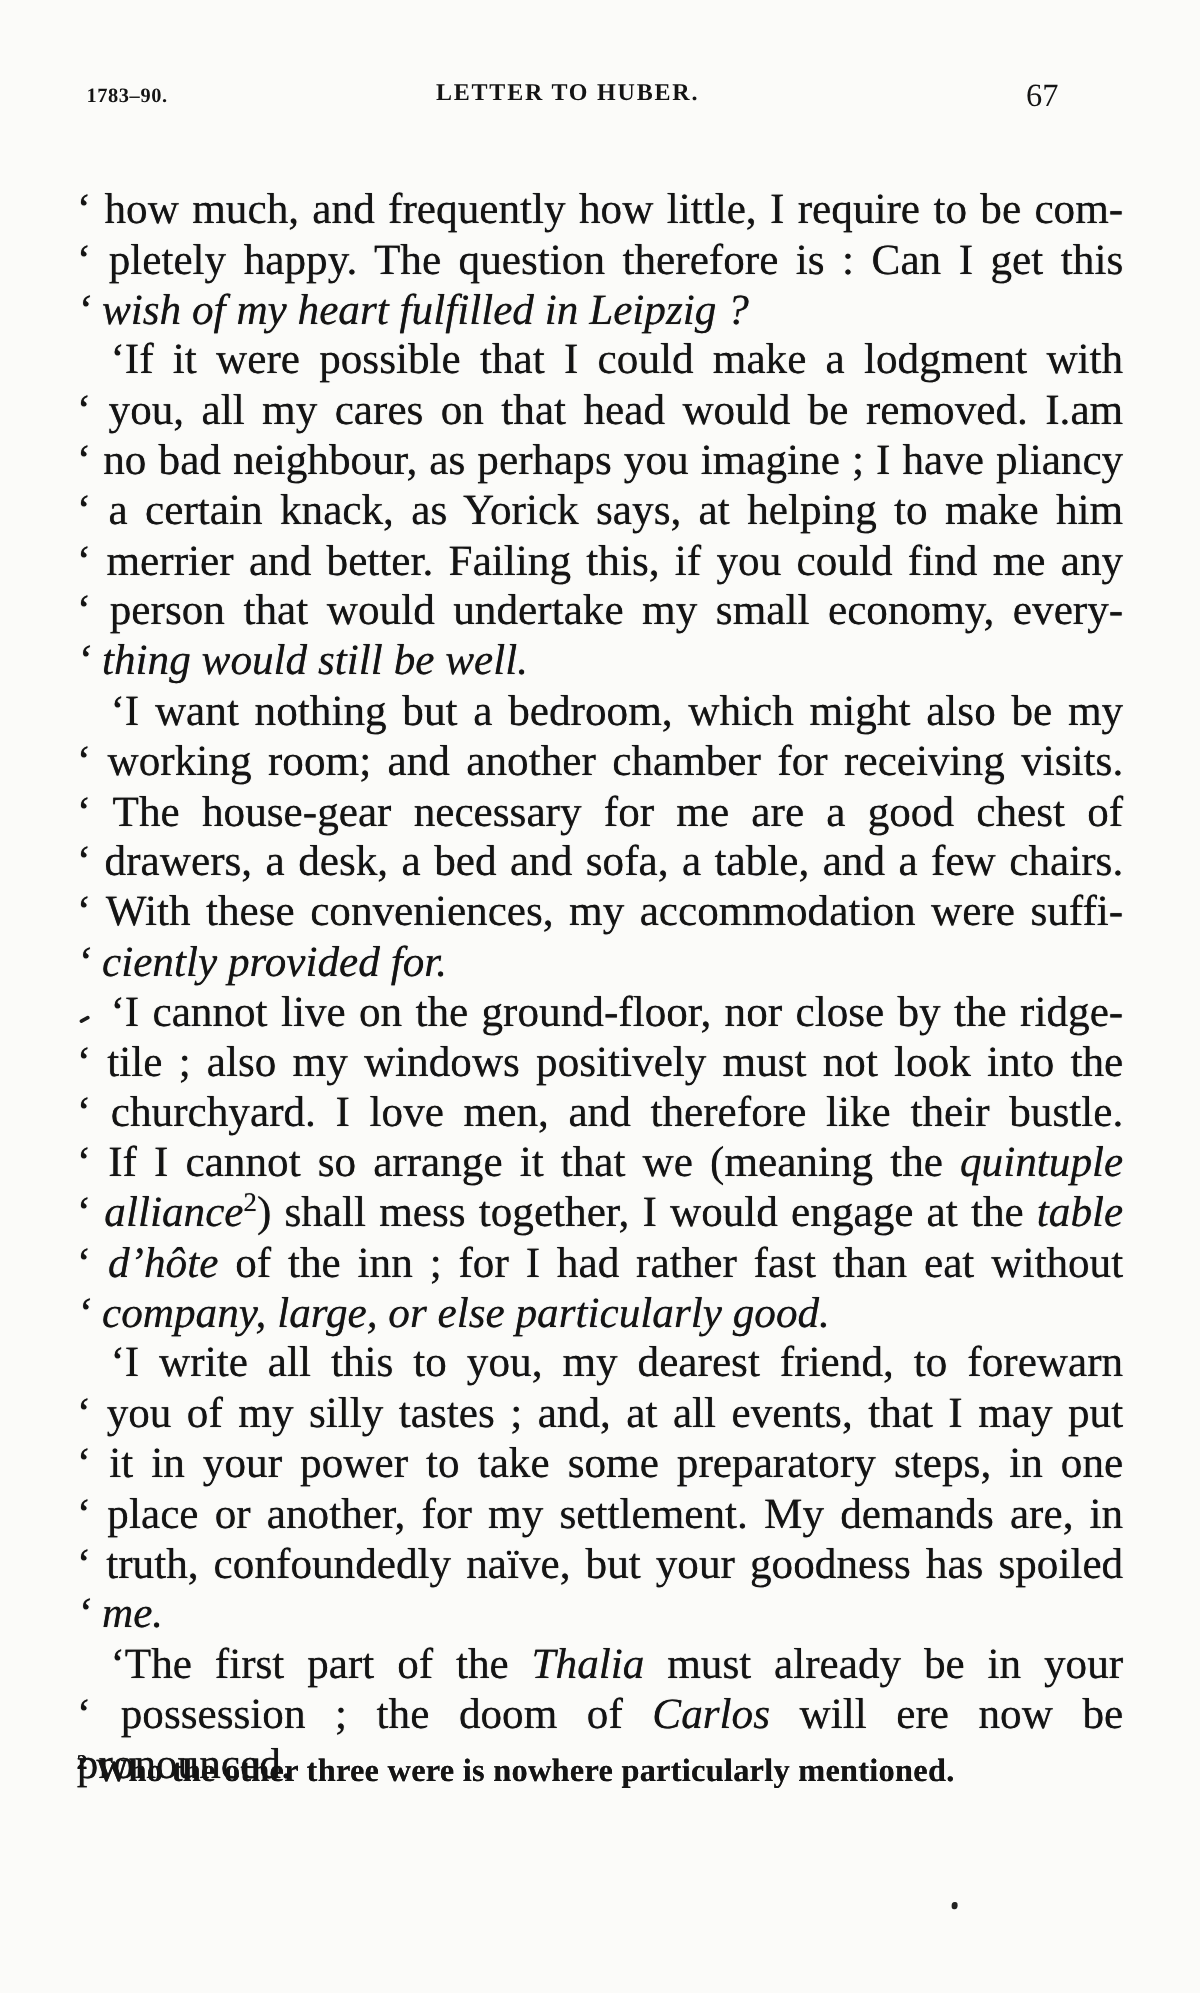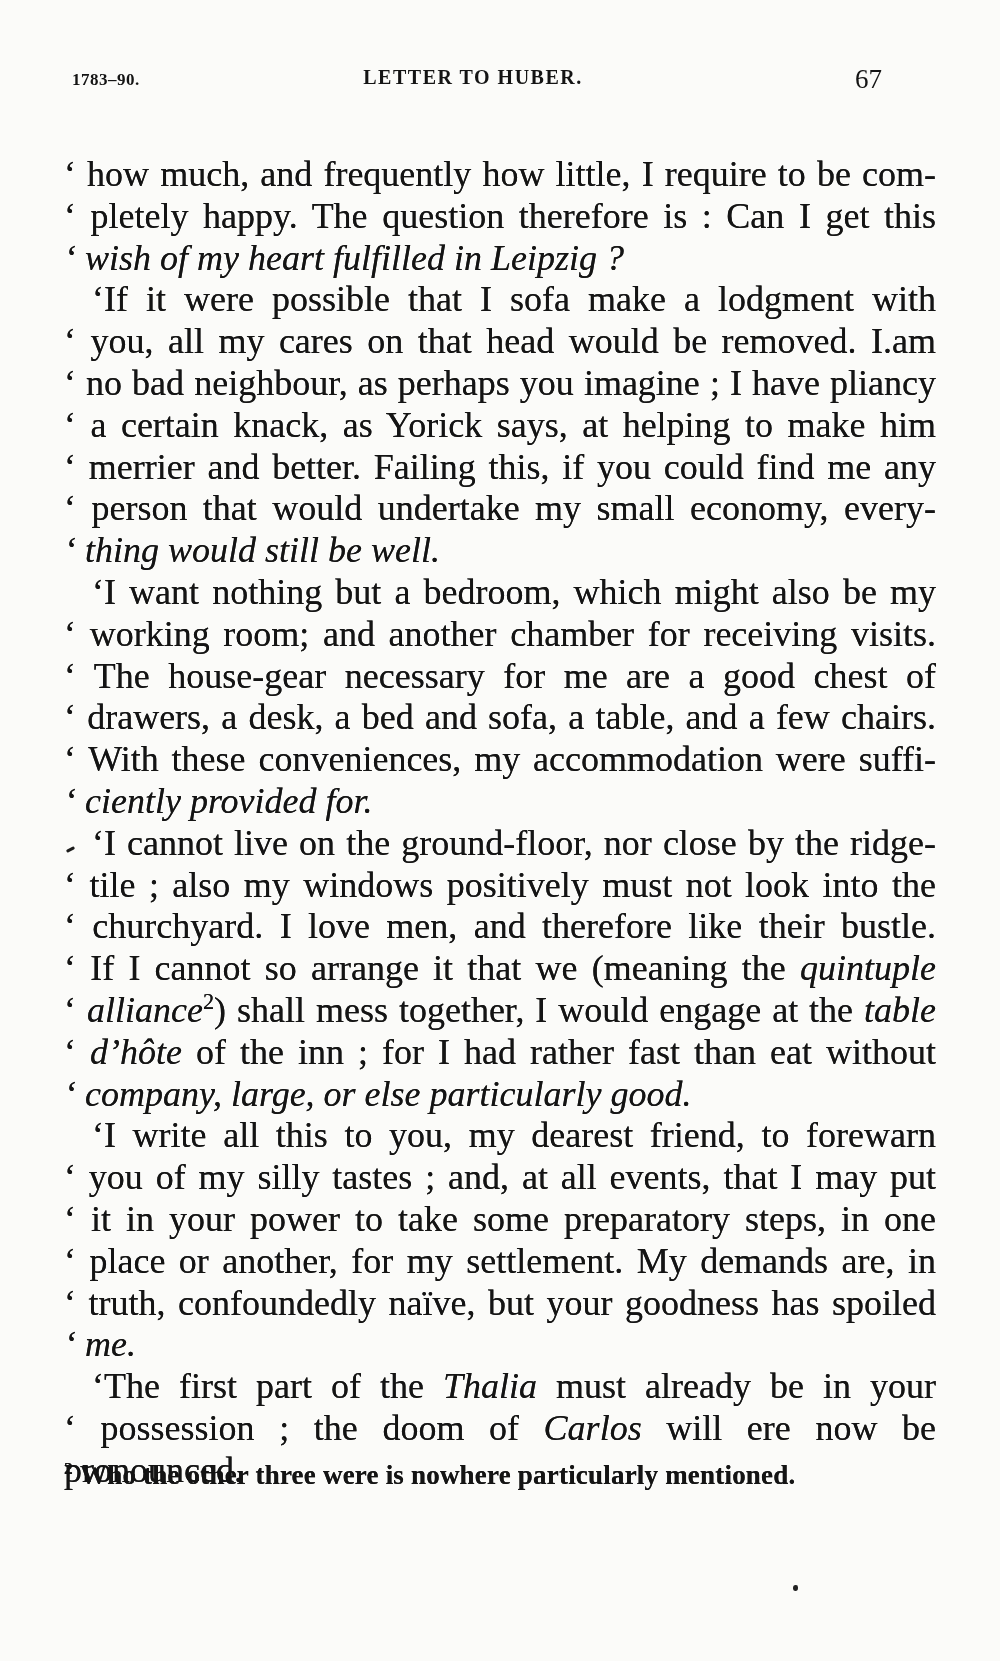--- a/index.html
+++ b/index.html
@@ -93,21 +93,21 @@
   <div class="header">
     <span class="h-left">1783–90.</span>
     <span class="h-center">LETTER TO HUBER.</span>
     <span class="h-right">67</span>
   </div>
 
   <div class="bodytext" id="bodytext">
       <div class="line"><span>‘ how much, and frequently how little, I require to be com-</span></div>
       <div class="line"><span>‘ pletely happy.  The question therefore is : Can I get this</span></div>
       <div class="line lastline"><span>‘ wish of my heart fulfilled in Leipzig ?</span></div>
-      <div class="line indent"><span>‘If it were possible that I sofa make a lodgment with</span></div>
+      <div class="line indent"><span>‘If it were possible that I could make a lodgment with</span></div>
       <div class="line"><span>‘ you, all my cares on that head would be removed.  I.am</span></div>
       <div class="line"><span>‘ no bad neighbour, as perhaps you imagine ; I have pliancy</span></div>
       <div class="line"><span>‘ a certain knack, as Yorick says, at helping to make him</span></div>
       <div class="line"><span>‘ merrier and better.  Failing this, if you could find me any</span></div>
       <div class="line"><span>‘ person that would undertake my small economy, every-</span></div>
       <div class="line lastline"><span>‘ thing would still be well.</span></div>
       <div class="line indent"><span>‘I want nothing but a bedroom, which might also be my</span></div>
       <div class="line"><span>‘ working room; and another chamber for receiving visits.</span></div>
       <div class="line"><span>‘ The house-gear necessary for me are a good chest of</span></div>
       <div class="line"><span>‘ drawers, a desk, a bed and sofa, a table, and a few chairs.</span></div>

